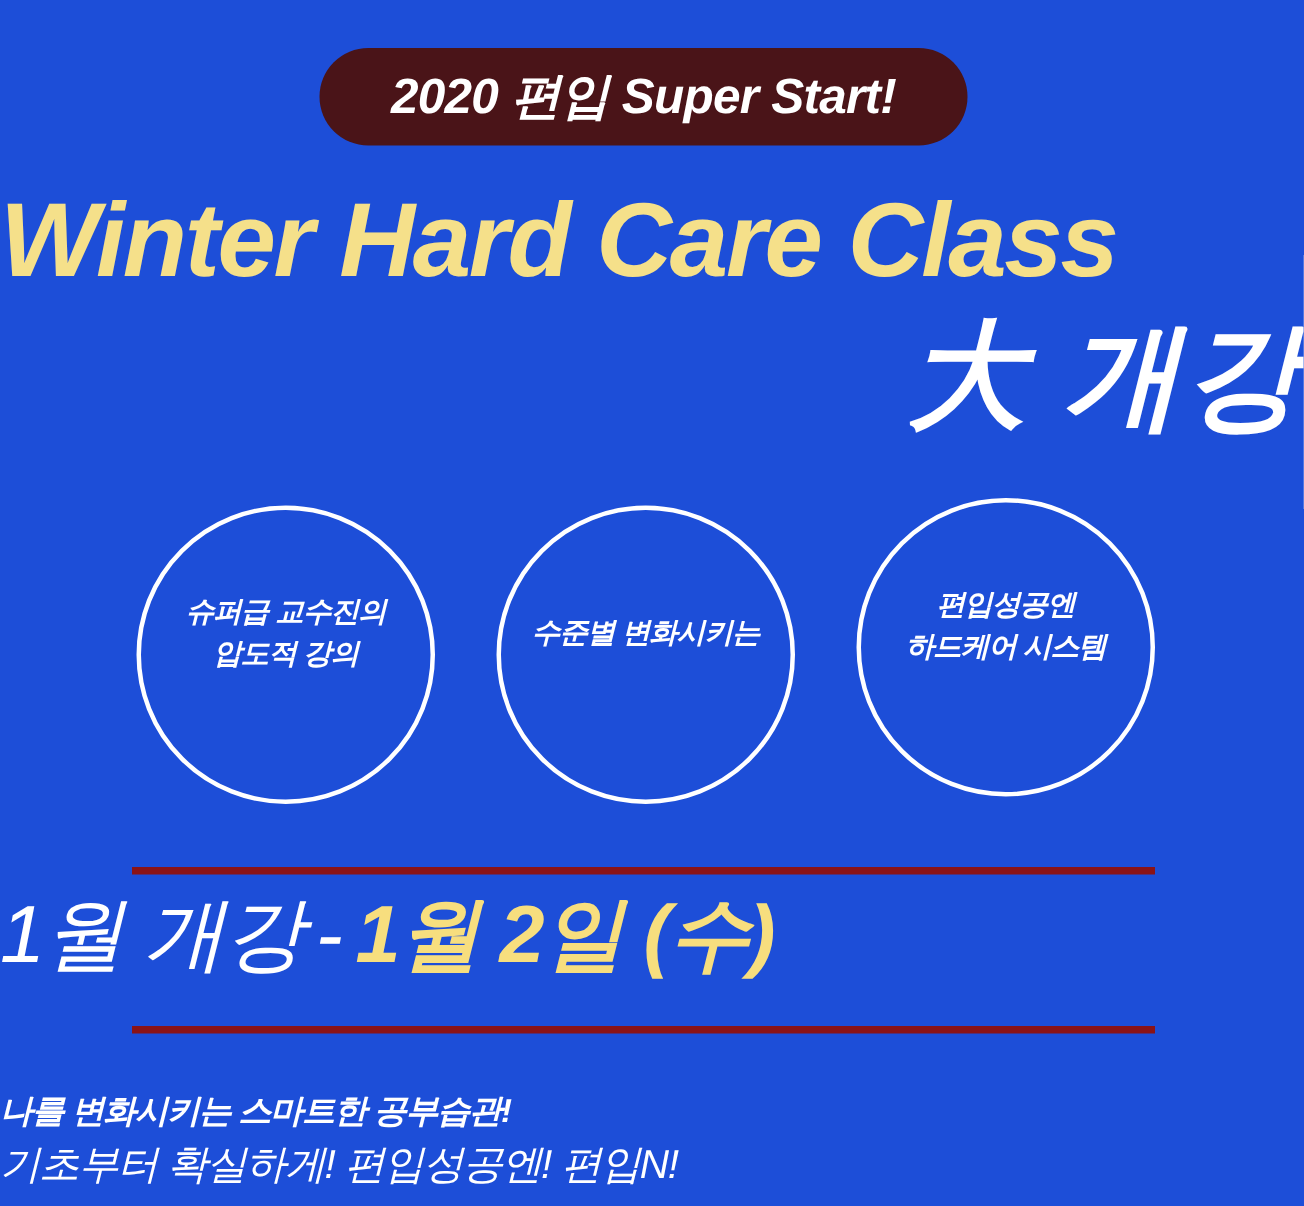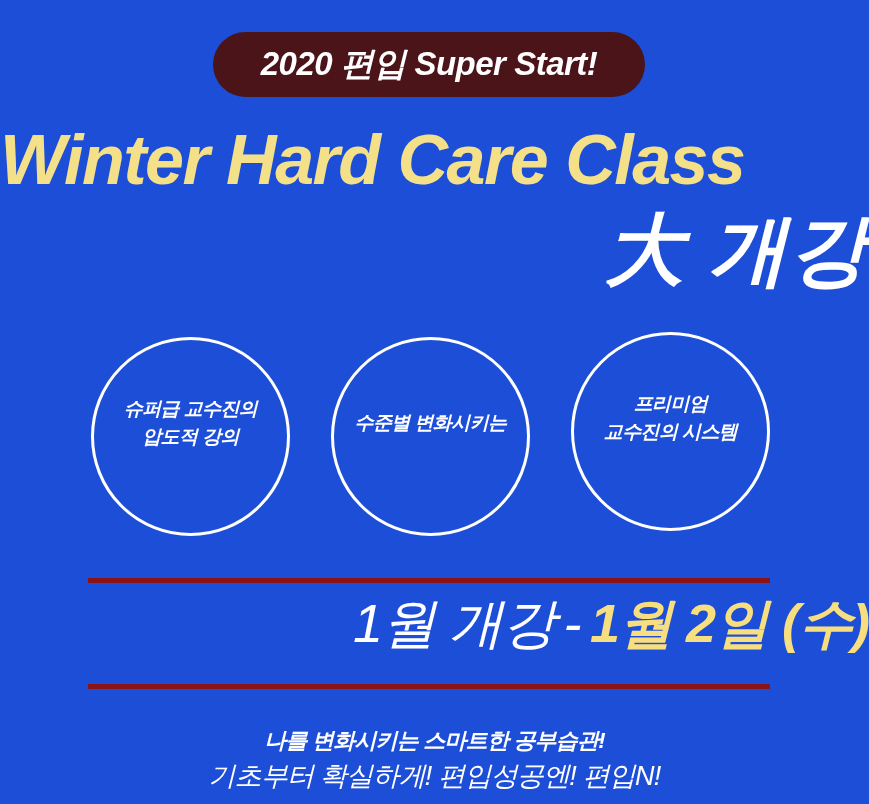--- a/index.html
+++ b/index.html
@@ -117,21 +117,21 @@
     background: #8A1317;
   }
   .rule-top { top: 578px; }
   .rule-bottom { top: 684px; }
 
   .date-row {
     position: absolute;
     left: 0;
     top: 596px;
     width: 869px;
-    text-align: right;
+    text-align: left;
     white-space: nowrap;
     line-height: 1;
   }
   .date-start {
     color: #FFFFFF;
     font-size: 54px;
     font-weight: normal;
     letter-spacing: -1px;
   }
   .date-dash {
@@ -146,21 +146,20 @@
     font-weight: bold;
     letter-spacing: -1px;
   }
 
   
   .footer {
     position: absolute;
     left: 0;
     top: 726px;
     width: 869px;
-    text-align: center;
   }
   .footer-main {
     color: #FFFFFF;
     font-size: 22px;
     font-weight: bold;
     letter-spacing: -0.8px;
     line-height: 1.35;
     white-space: nowrap;
   }
   .footer-sub {
@@ -195,22 +194,22 @@
     </div>
 
     <div class="circle circle-2">
       <div class="circle-label">
         <div>수준별 변화시키는</div>
       </div>
     </div>
 
     <div class="circle circle-3">
       <div class="circle-label">
-        <div>프리미엄</div>
-        <div>교수진의 시스템</div>
+        <div>편입성공엔</div>
+        <div>하드케어 시스템</div>
       </div>
     </div>
 
   </div>
 
   <div class="rule rule-top"></div>
 
   <div class="date-row">
     <span class="date-start">1월 개강</span>
     <span class="date-dash">-</span>

